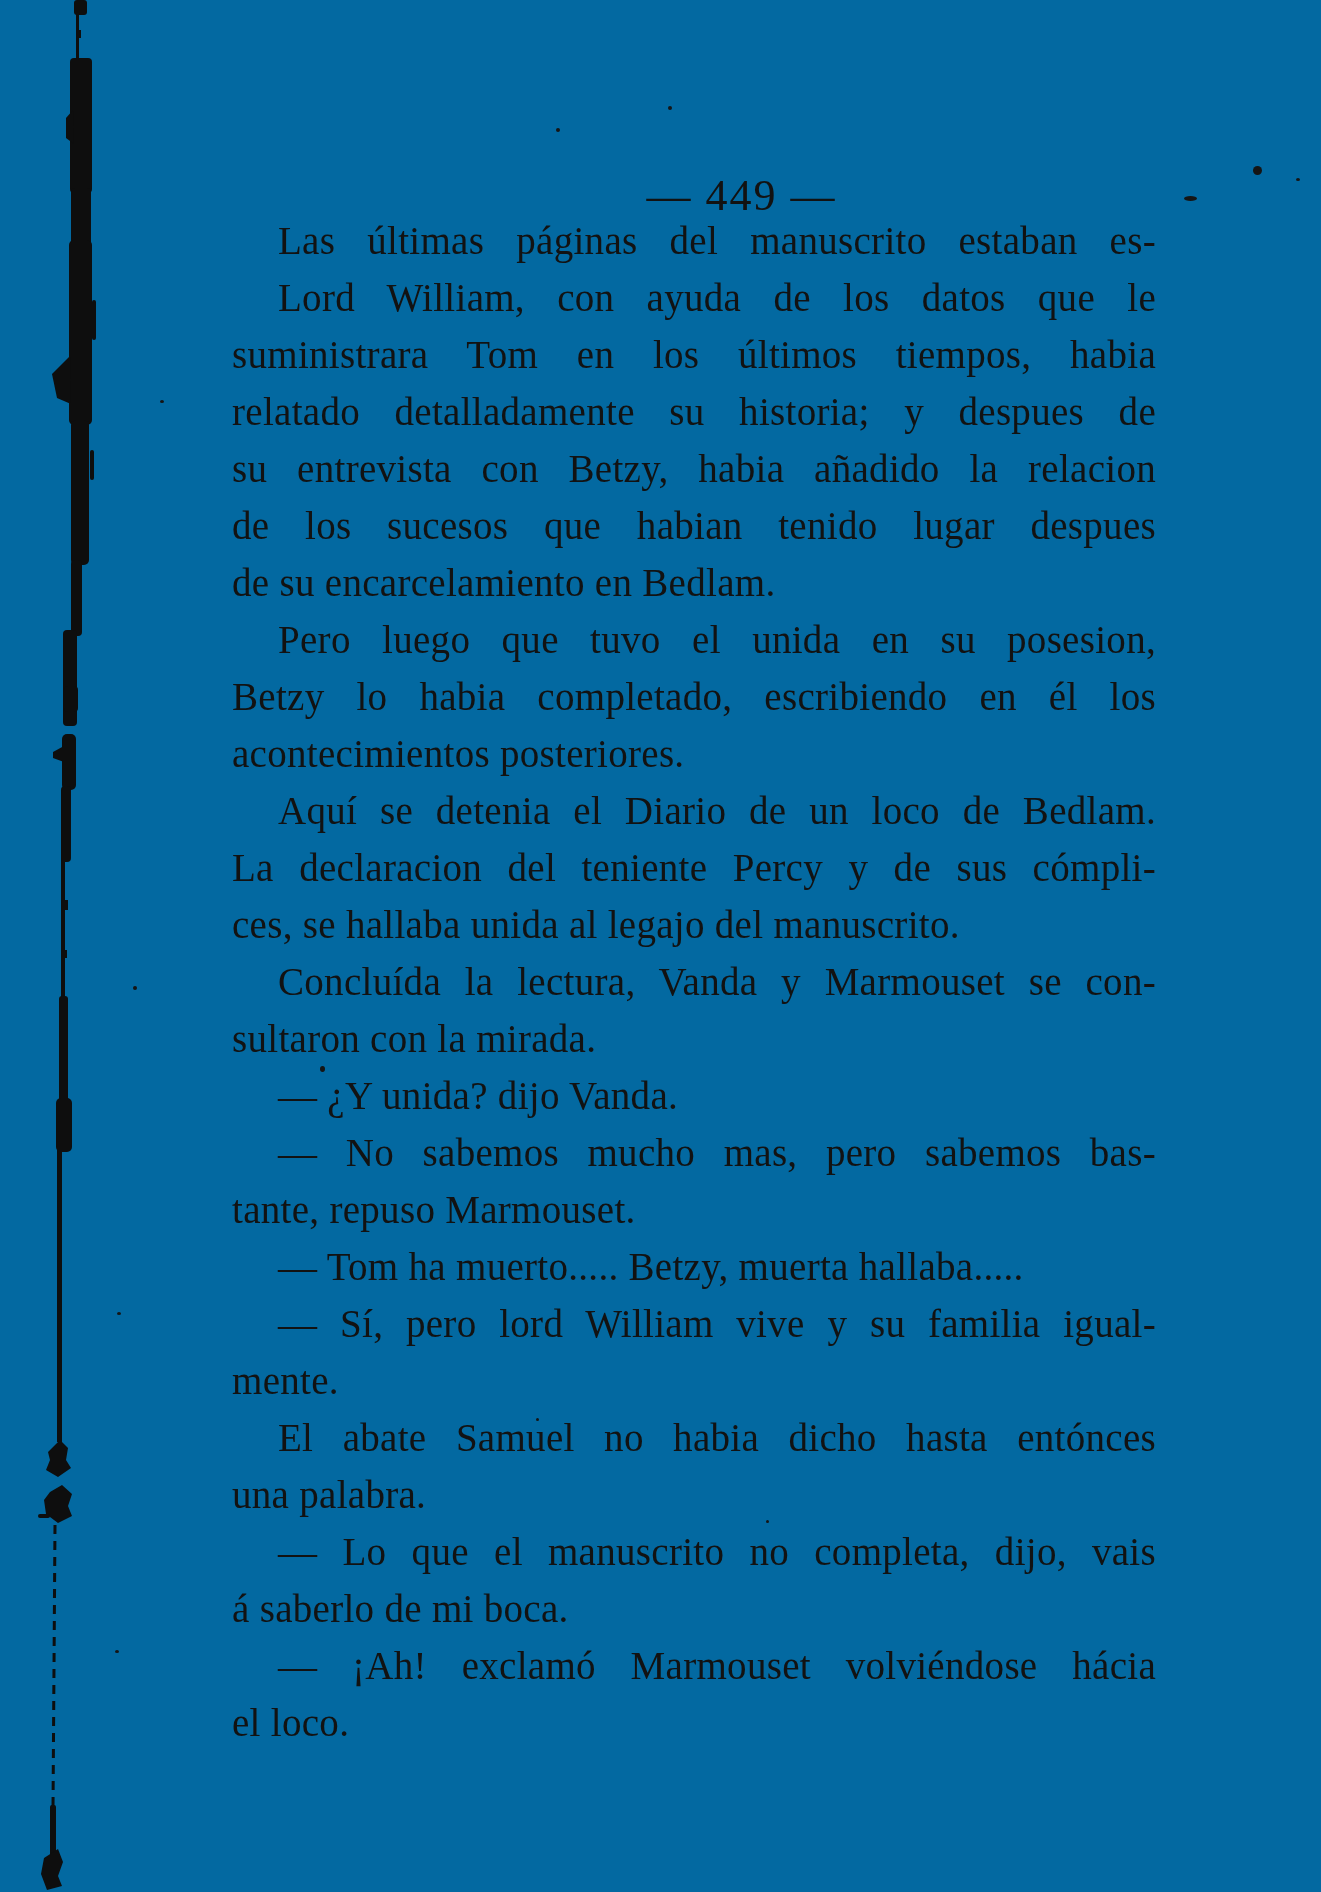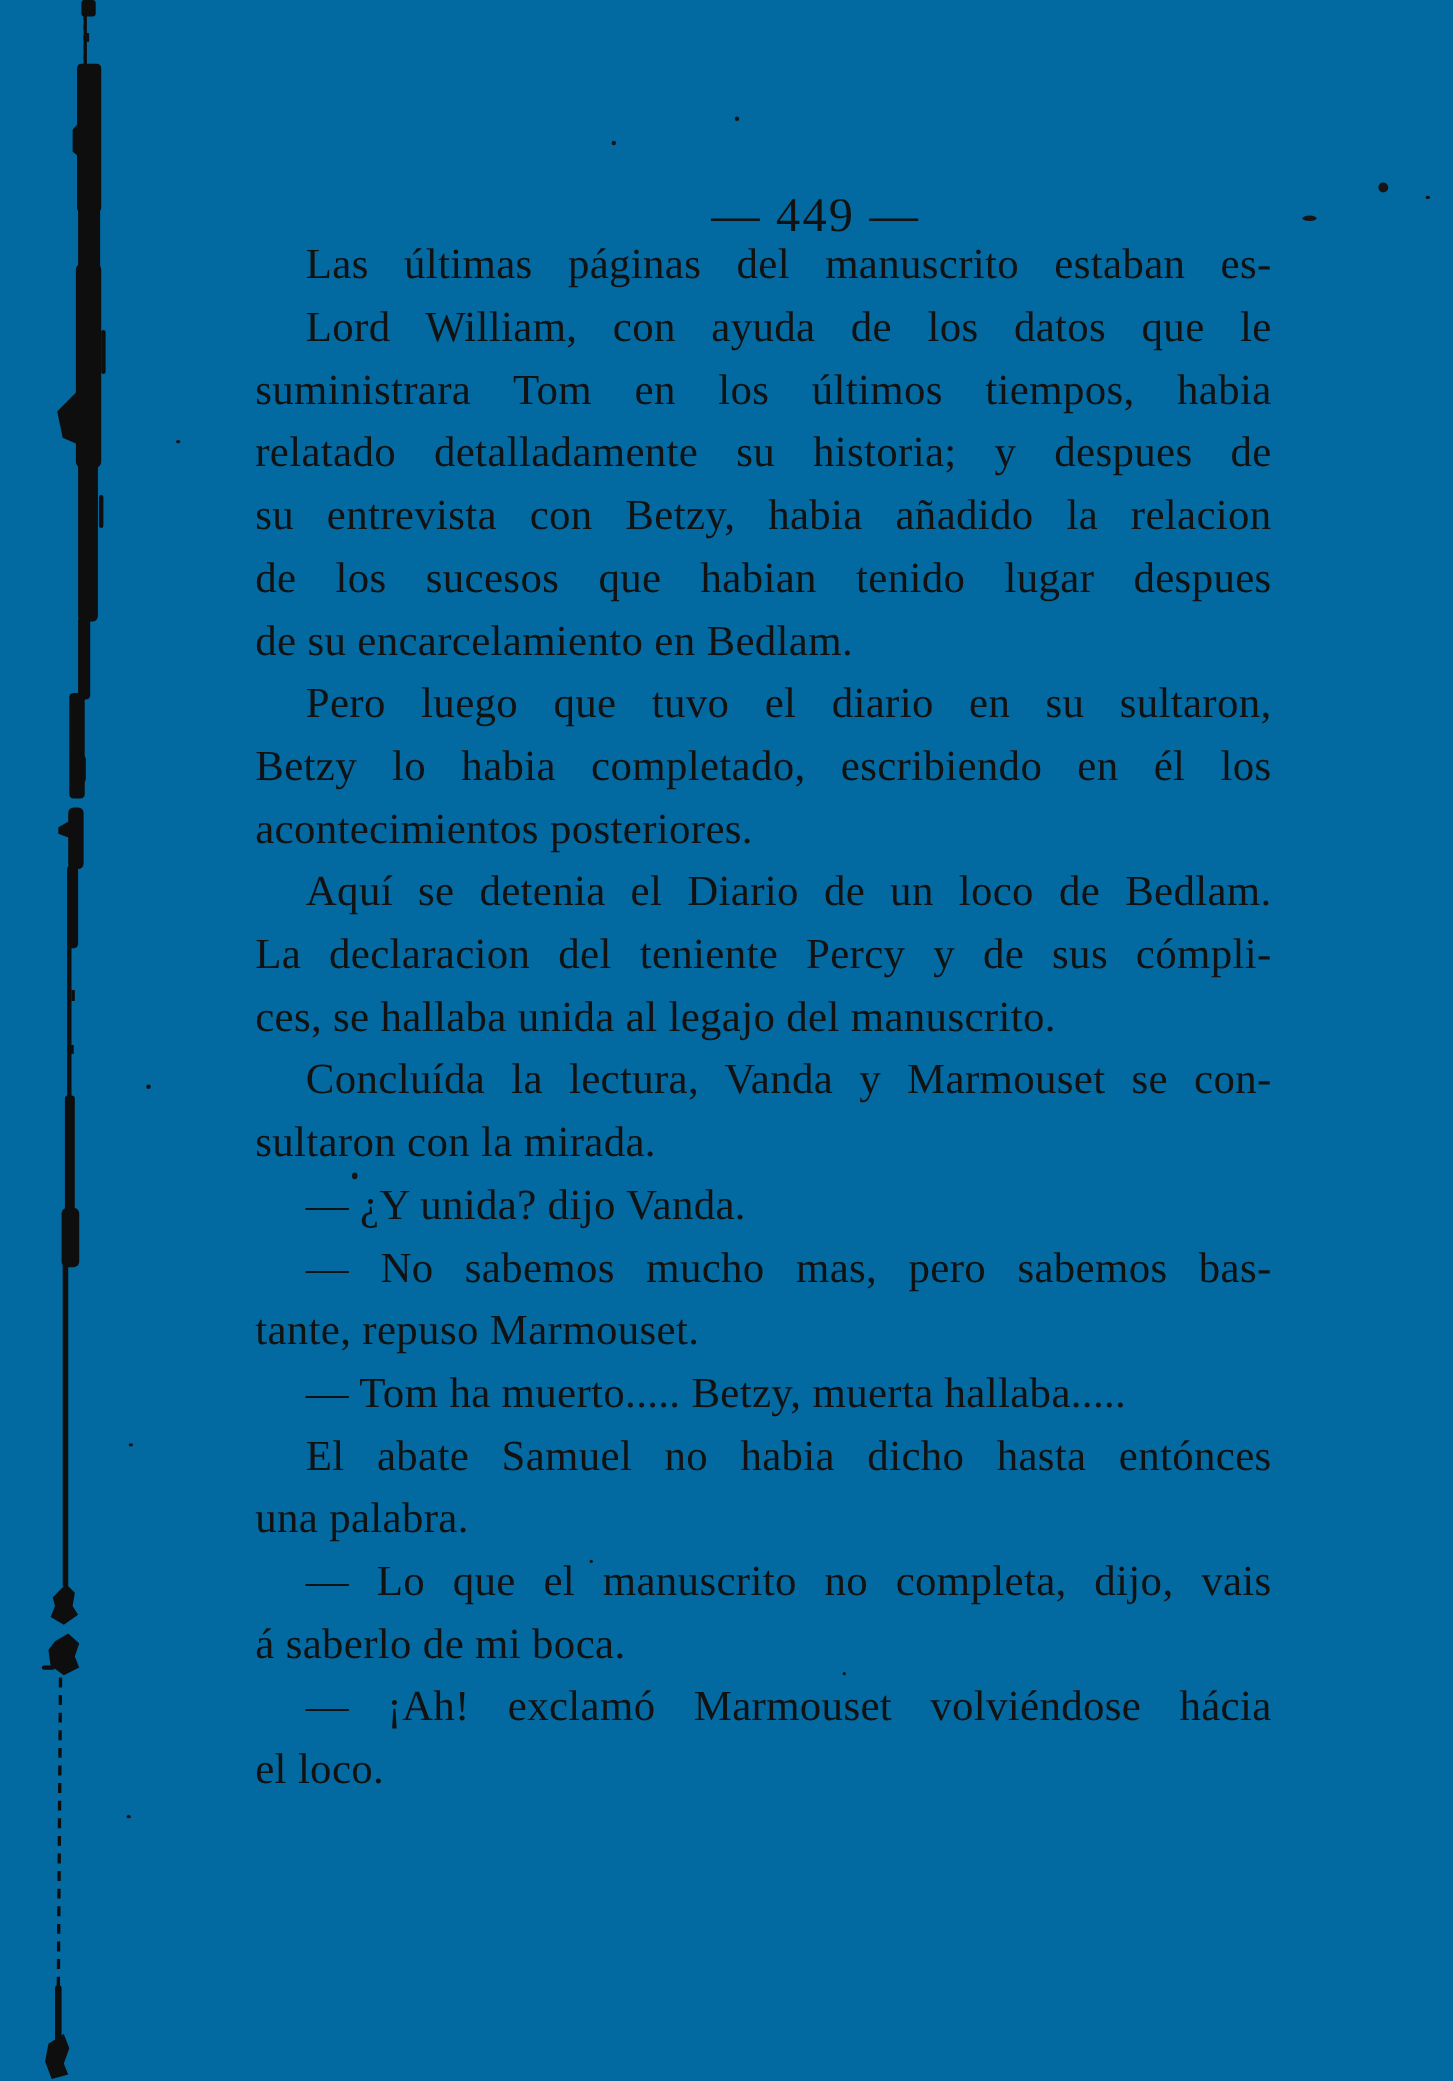--- a/index.html
+++ b/index.html
@@ -121,21 +121,21 @@
       </div>
       <div class="para">
         <div class="line indent"><span>Lord William, con ayuda de los datos que le</span></div>
         <div class="line"><span>suministrara Tom en los últimos tiempos, habia</span></div>
         <div class="line"><span>relatado detalladamente su historia; y despues de</span></div>
         <div class="line"><span>su entrevista con Betzy, habia añadido la relacion</span></div>
         <div class="line"><span>de los sucesos que habian tenido lugar despues</span></div>
         <div class="line last"><span>de su encarcelamiento en Bedlam.</span></div>
       </div>
       <div class="para">
-        <div class="line indent"><span>Pero luego que tuvo el diario en su sultaron,</span></div>
+        <div class="line indent"><span>Pero luego que tuvo el unida en su posesion,</span></div>
         <div class="line"><span>Betzy lo habia completado, escribiendo en él los</span></div>
         <div class="line last"><span>acontecimientos posteriores.</span></div>
       </div>
       <div class="para">
         <div class="line indent"><span>Aquí se detenia el </span><span class="it">Diario de un loco de Bedlam.</span></div>
         <div class="line"><span>La declaracion del teniente Percy y de sus cómpli-</span></div>
         <div class="line last"><span>ces, se hallaba unida al legajo del manuscrito.</span></div>
       </div>
       <div class="para">
         <div class="line indent"><span>Concluída la lectura, Vanda y Marmouset se con-</span></div>
@@ -145,20 +145,24 @@
         <div class="line indent last"><span>— ¿Y unida? dijo Vanda.</span></div>
       </div>
       <div class="para">
         <div class="line indent"><span>— No sabemos mucho mas, pero sabemos bas-</span></div>
         <div class="line last"><span>tante, </span><span class="it">repuso</span><span> Marmouset.</span></div>
       </div>
       <div class="para">
         <div class="line indent last"><span>— Tom ha muerto..... Betzy, muerta hallaba.....</span></div>
       </div>
       <div class="para">
+        <div class="line indent"><span>— Sí, pero lord William vive y su familia igual-</span></div>
+        <div class="line last"><span>mente.</span></div>
+      </div>
+      <div class="para">
         <div class="line indent"><span>El abate Samuel no habia dicho hasta entónces</span></div>
         <div class="line last"><span>una palabra.</span></div>
       </div>
       <div class="para">
         <div class="line indent"><span>— Lo que el manuscrito no completa, dijo, vais</span></div>
         <div class="line last"><span>á saberlo de mi boca.</span></div>
       </div>
       <div class="para">
         <div class="line indent"><span>— ¡Ah! exclamó Marmouset volviéndose hácia</span></div>
         <div class="line last"><span>el loco.</span></div>

